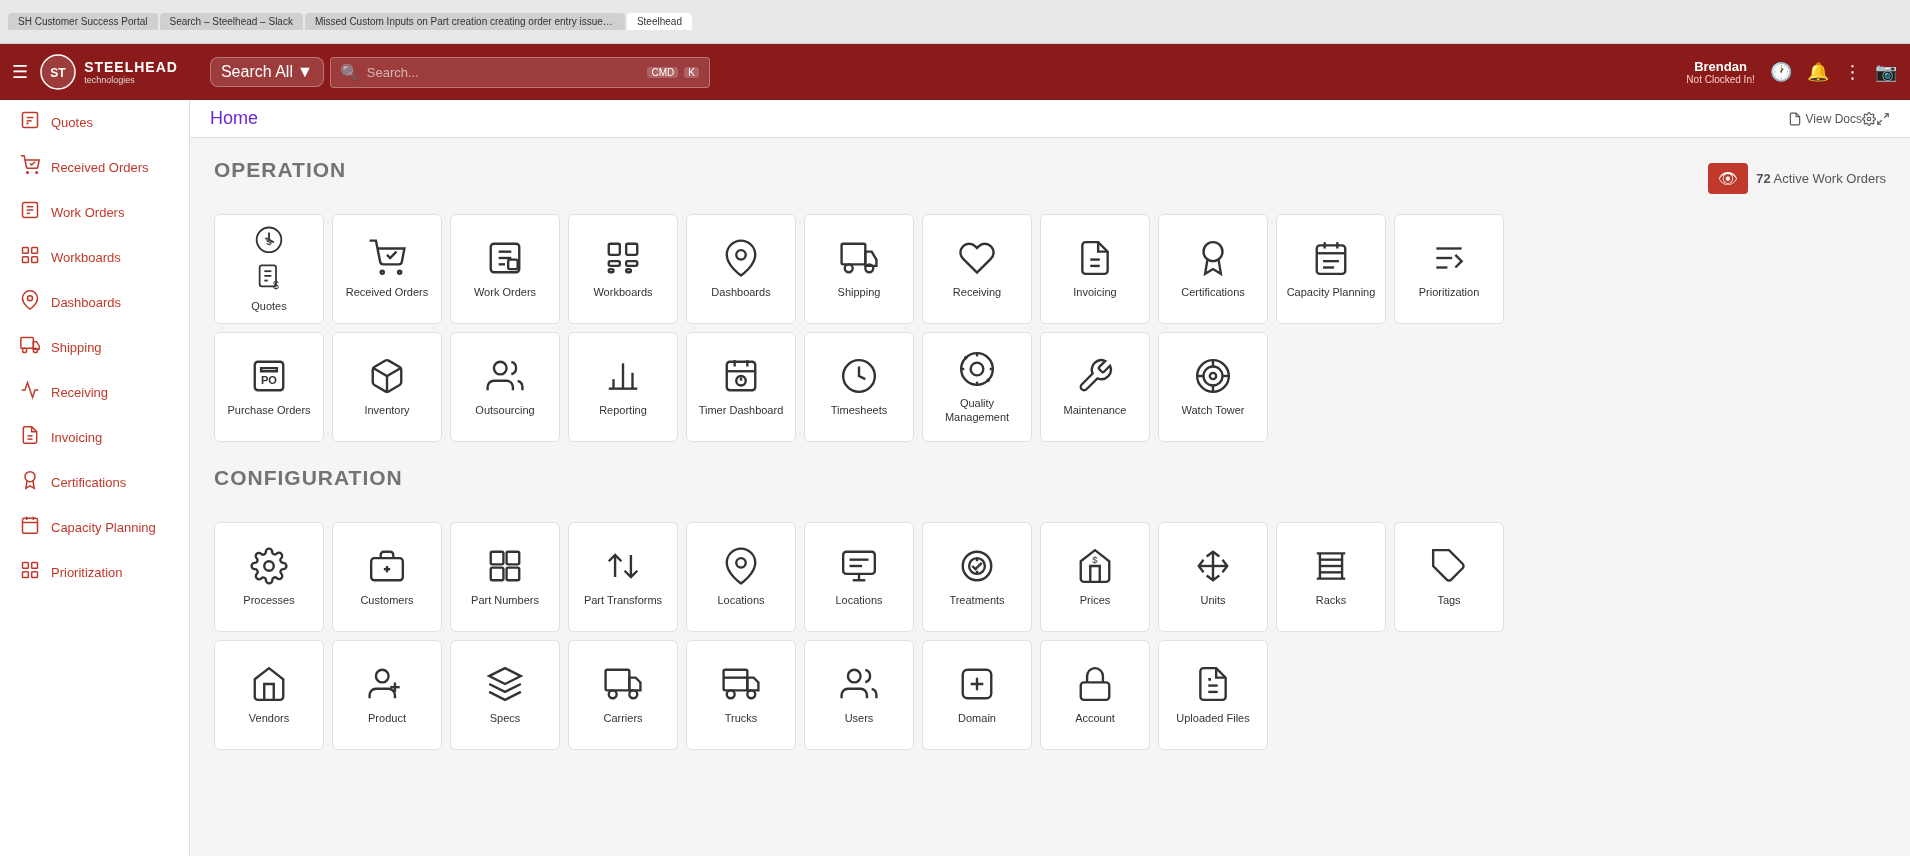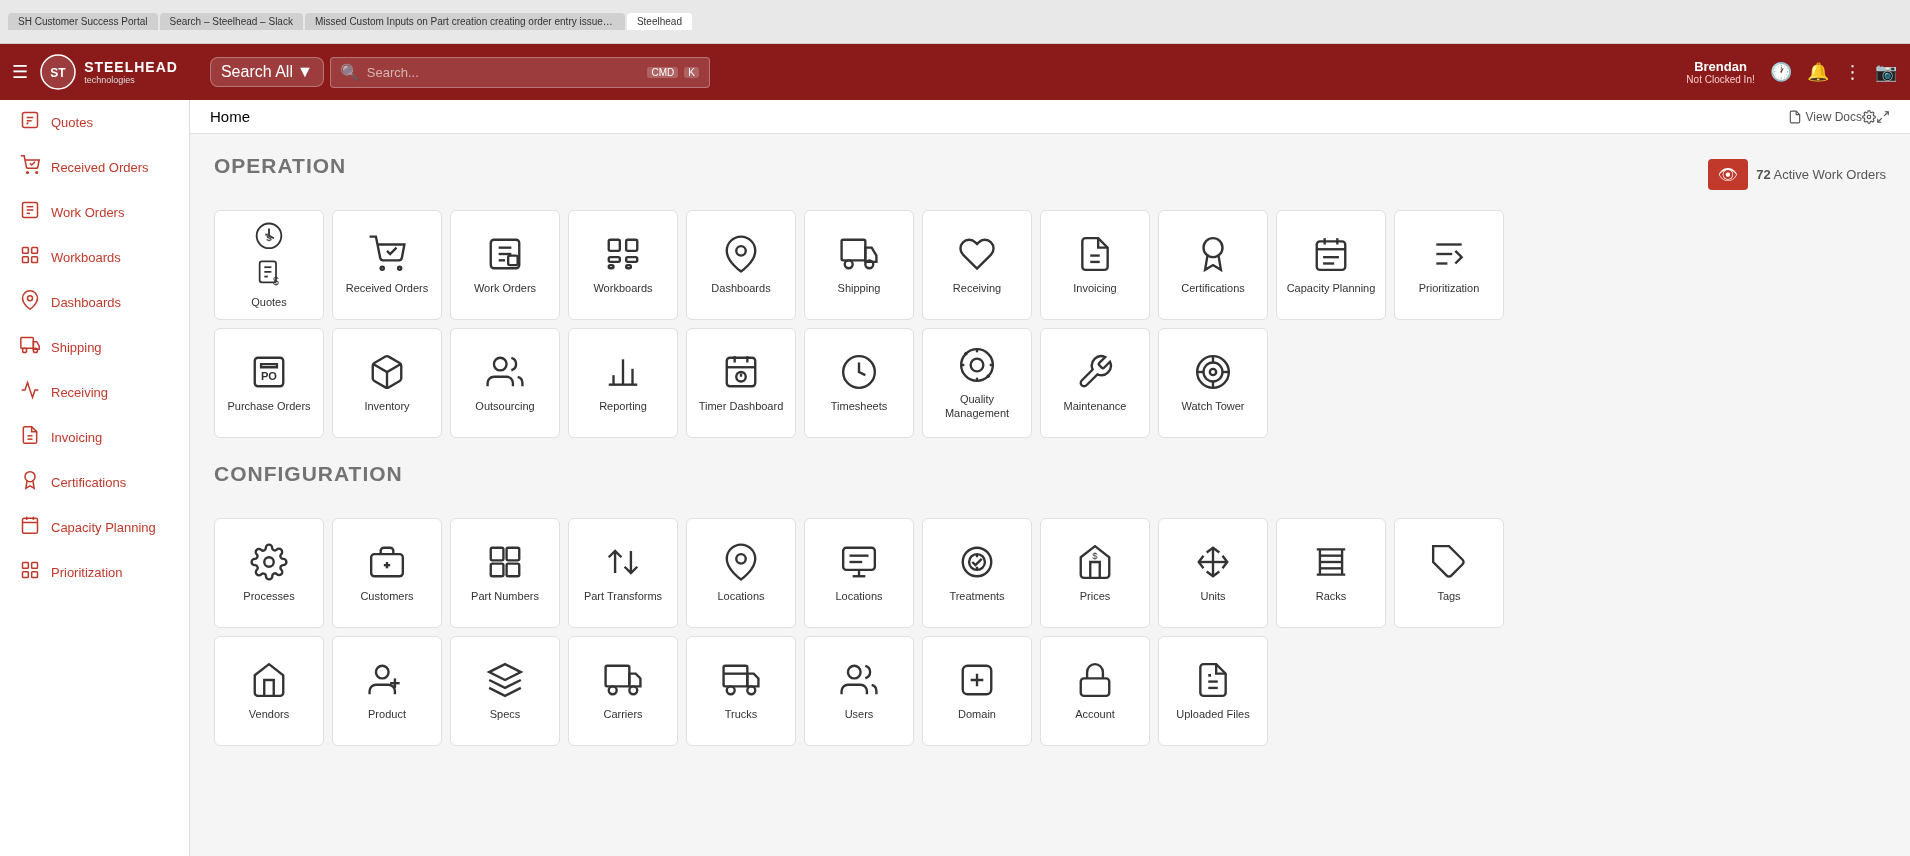--- a/index.html
+++ b/index.html
@@ -124,21 +124,21 @@
 
     
     .breadcrumb-bar {
       background: white;
       padding: 8px 20px;
       display: flex;
       align-items: center;
       justify-content: space-between;
       border-bottom: 1px solid #e0e0e0;
     }
-    .breadcrumb-text { font-size: 15px; color: #000000; }
+    .breadcrumb-text { font-size: 18px; color: #6d28d9; }
     .breadcrumb-actions { display: flex; }
     .breadcrumb-action-btn {
       font-size: 12px;
       color: #555;
       cursor: pointer;
       display: flex; align-items: center; gap: 4px;
     }
 
     
     .content-area { padding: 20px 24px; }

